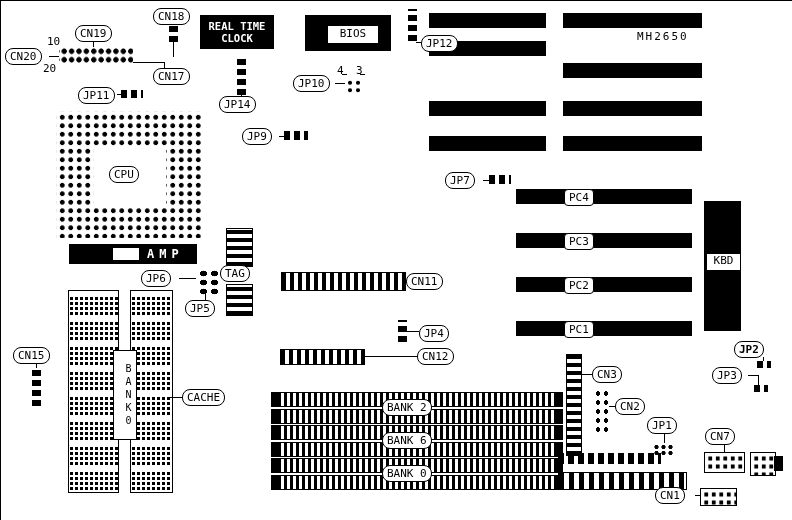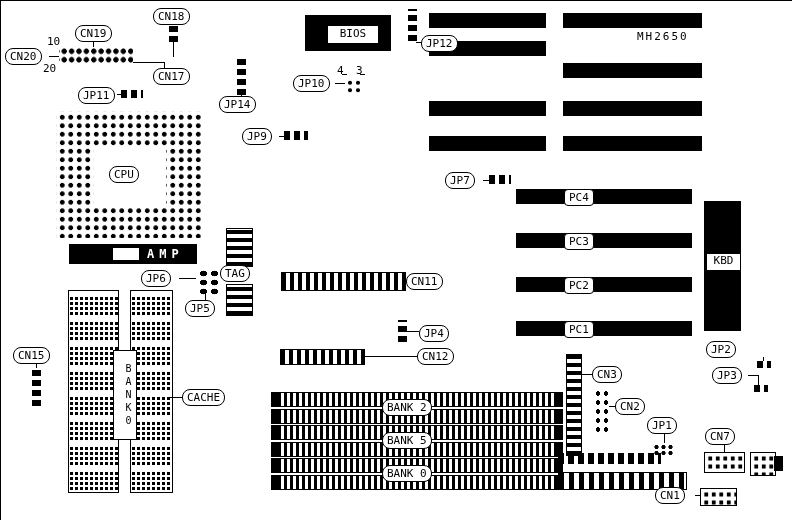--- a/index.html
+++ b/index.html
@@ -47,20 +47,24 @@
   <div class="pinhead" style="left:58px;top:45px;width:74px;height:17px;"></div>
 
   <div class="lbl" style="left:152px;top:67px;">CN17</div>
   <div class="wire" style="left:163px;top:61px;width:1px;height:7px;"></div>
   <div class="wire" style="left:132px;top:61px;width:32px;height:1px;"></div>
 
   <div class="lbl" style="left:77px;top:86px;">JP11</div>
   <div class="wire" style="left:116px;top:93px;width:4px;height:1px;"></div>
   <div class="pins-h" style="left:120px;top:89px;width:22px;height:8px;"></div>
 
+  <div class="rtc" style="left:199px;top:14px;width:74px;height:34px;">
+    <span>REAL TIME</span>
+    <span>CLOCK</span>
+  </div>
 
   <div class="bar" style="left:304px;top:14px;width:86px;height:36px;"></div>
   <div class="boxlbl" style="left:326px;top:24px;width:50px;height:17px;">BIOS</div>
 
   <div class="pins-v" style="left:236px;top:58px;width:9px;height:36px;"></div>
   <div class="wire" style="left:240px;top:93px;width:1px;height:3px;"></div>
   <div class="lbl" style="left:218px;top:95px;">JP14</div>
 
   <div class="lbl" style="left:292px;top:74px;text-align:center;">JP10</div>
   <div class="txt" style="left:336px;top:64px;">4</div>
@@ -144,36 +148,36 @@
   <div class="wire" style="left:169px;top:396px;width:12px;height:1px;"></div>
   <div class="lbl" style="left:181px;top:388px;">CACHE</div>
 
   <div class="simm" style="left:270px;top:391px;width:278px;"></div>
   <div class="simm" style="left:270px;top:408px;width:278px;"></div>
   <div class="simm" style="left:270px;top:424px;width:278px;"></div>
   <div class="simm" style="left:270px;top:441px;width:278px;"></div>
   <div class="simm" style="left:270px;top:457px;width:278px;"></div>
   <div class="simm" style="left:270px;top:474px;width:278px;"></div>
   <div class="lbl" style="left:381px;top:398px;">BANK 2</div>
-  <div class="lbl" style="left:381px;top:431px;">BANK 5</div>
+  <div class="lbl" style="left:381px;top:431px;">BANK 6</div>
   <div class="lbl" style="left:381px;top:464px;">BANK 0</div>
 
   <div class="stripes-v" style="left:565px;top:353px;width:14px;height:100px;"></div>
   <div class="wire" style="left:578px;top:373px;width:13px;height:1px;"></div>
   <div class="lbl" style="left:591px;top:365px;">CN3</div>
 
   <div class="dotsm" style="left:592px;top:387px;width:17px;height:45px;background-size:8px 9px;"></div>
   <div class="wire" style="left:608px;top:405px;width:6px;height:1px;"></div>
   <div class="lbl" style="left:614px;top:397px;">CN2</div>
 
   <div class="lbl" style="left:646px;top:416px;">JP1</div>
   <div class="wire" style="left:663px;top:432px;width:1px;height:10px;"></div>
   <div class="dotsm" style="left:651px;top:442px;width:22px;height:12px;background-size:7px 6px;"></div>
 
-  <div class="lbl" style="left:705px;top:340px;">JP2</div>
+  <div class="lbl" style="left:733px;top:340px;font-weight:bold;">JP2</div>
   <div class="wire" style="left:762px;top:356px;width:1px;height:4px;"></div>
   <div class="pins-h" style="left:756px;top:360px;width:14px;height:7px;"></div>
   <div class="lbl" style="left:711px;top:366px;">JP3</div>
   <div class="wire" style="left:747px;top:374px;width:10px;height:1px;"></div>
   <div class="wire" style="left:757px;top:374px;width:1px;height:10px;"></div>
   <div class="pins-h" style="left:753px;top:384px;width:14px;height:7px;"></div>
 
   <div class="lbl" style="left:704px;top:427px;">CN7</div>
   <div class="wire" style="left:723px;top:443px;width:1px;height:8px;"></div>
   <div class="dotbox" style="left:703px;top:451px;width:39px;height:19px;"></div>

